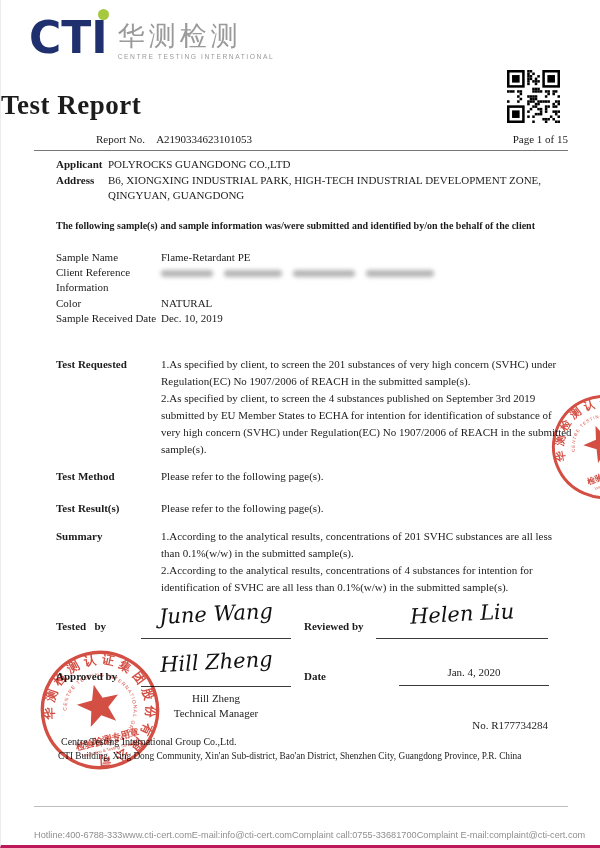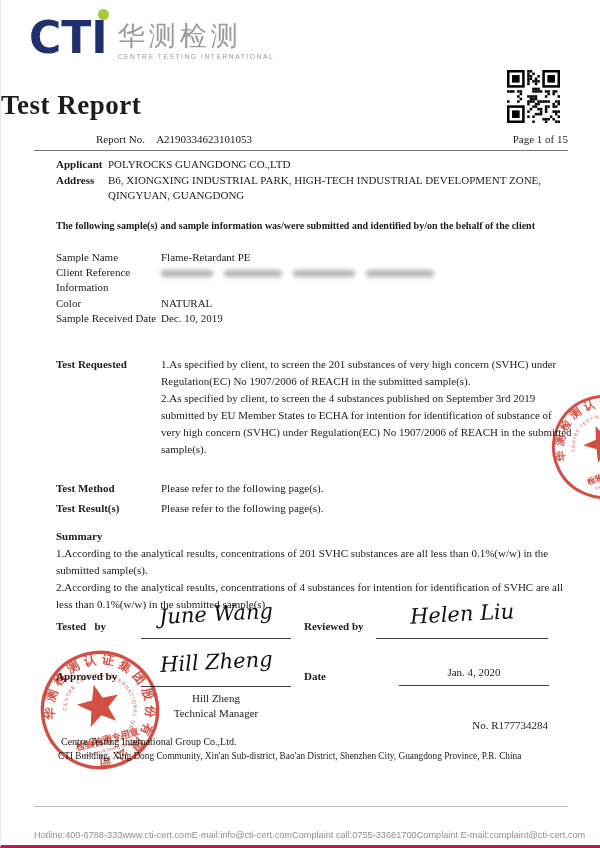--- a/index.html
+++ b/index.html
@@ -42,23 +42,23 @@
   .blur-chip{display:inline-block;height:7px;border-radius:3px;background:#6d6d6d;
              filter:blur(2px);opacity:.5;margin-right:11px;vertical-align:middle;}
   .bc1{width:52px}.bc2{width:58px}.bc3{width:62px}.bc4{width:68px}
 
   
   .section{left:55px;width:516px;display:flex;font-size:11px;line-height:17px;}
   .section-label{width:105px;flex:none;font-weight:bold;}
   .section-body{flex:1;}
   .section-body p{margin:0;}
   .s-requested{top:356px;}
-  .s-method{top:480px;}
+  .s-method{top:468px;}
   .s-result{top:500px;}
-  .s-summary{top:528px;flex-direction:column;}
+  .s-summary{top:528px;}
 
   
   .sig-label{font-size:11px;font-weight:bold;white-space:pre;}
   .l-tested{left:55px;top:620px;}
   .l-reviewed{left:303px;top:620px;}
   .l-approved{left:55px;top:670px;}
   .l-date{left:303px;top:670px;}
   .sig-line{border-bottom:1.2px solid #3a3a3a;text-align:center;}
   .sig-script{font-family:"DejaVu Serif",serif;font-style:italic;font-size:21px;
               transform:rotate(-3deg);display:inline-block;color:#101010;}

